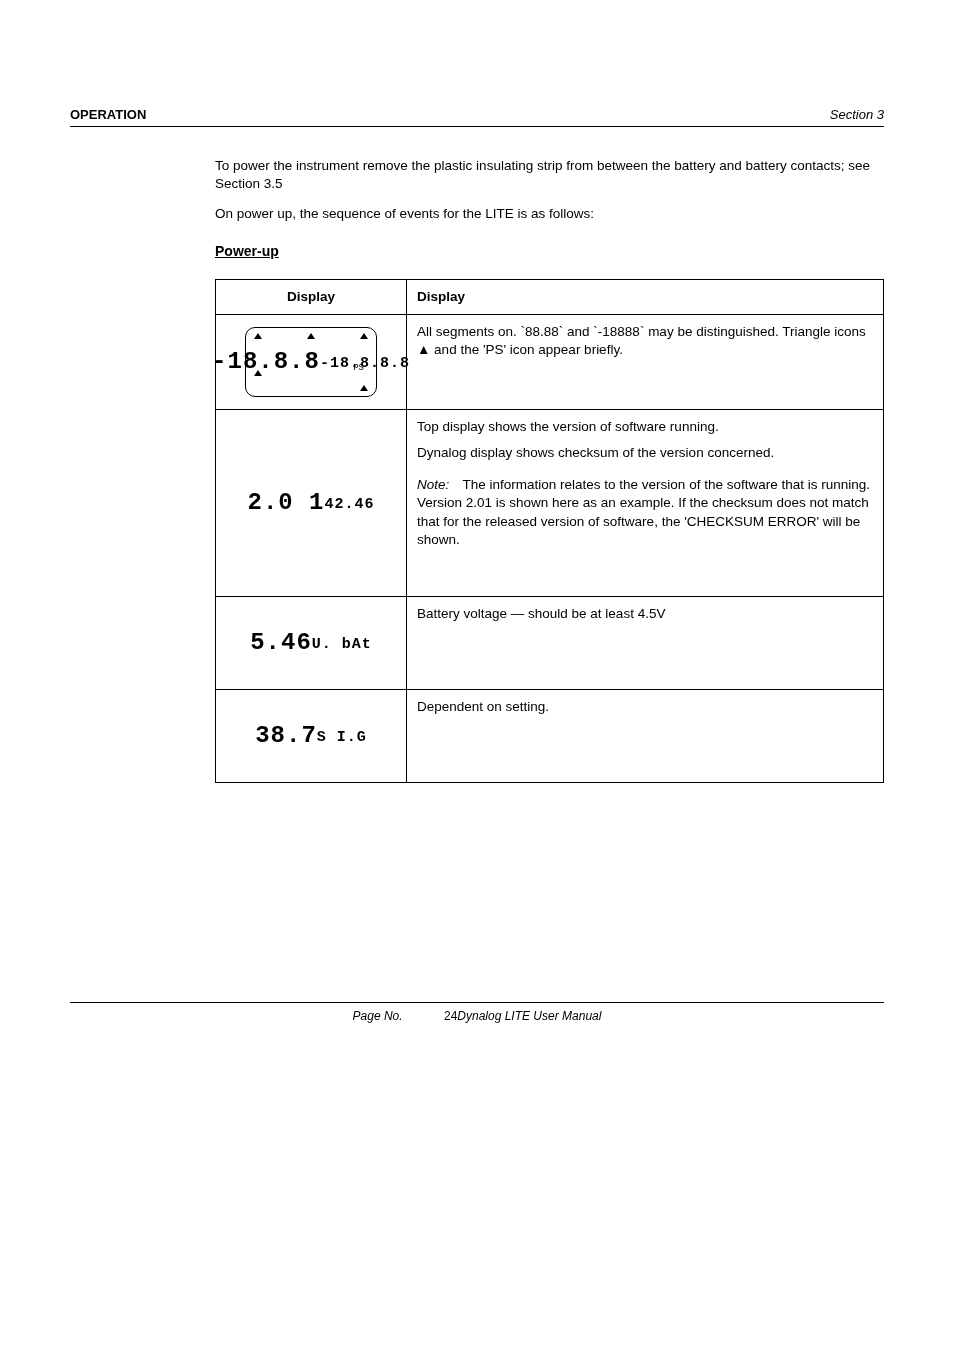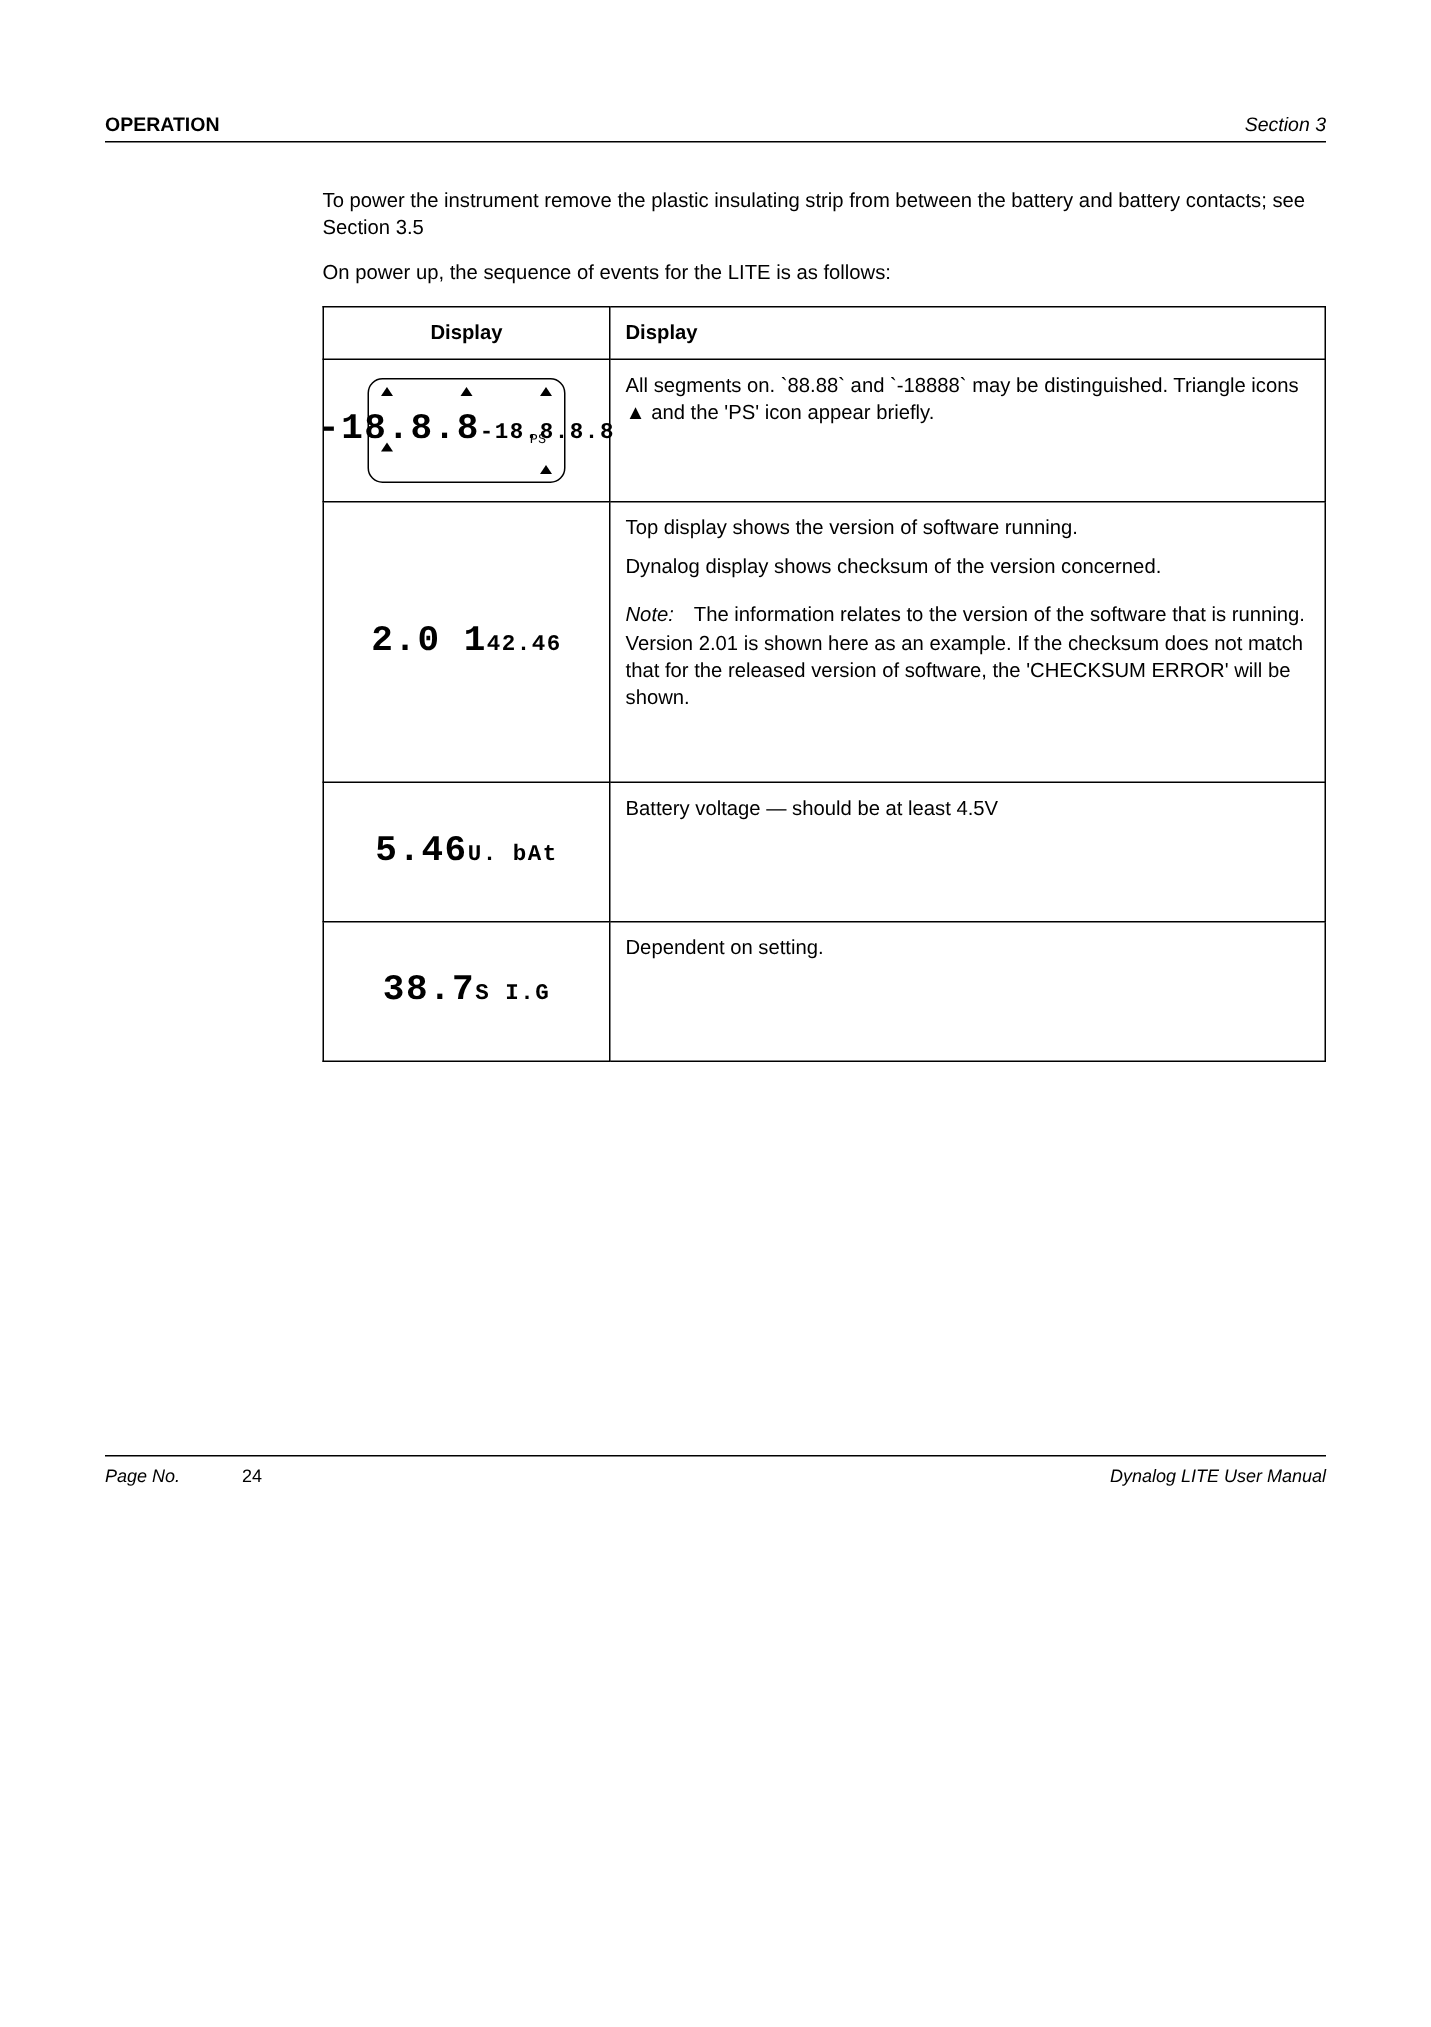--- a/index.html
+++ b/index.html
@@ -9,20 +9,21 @@
     font-family: Arial, Helvetica, sans-serif;
     background: #fff;
     color: #000;
   }
   .page {
     width: 954px;
     height: 1039px;
     position: relative;
     box-sizing: border-box;
     padding: 60px 70px 40px 70px;
+    margin-top: 32px;
   }
   .header-area {
     height: 30px;
     border-bottom: 1px solid #000;
     display: flex;
     justify-content: space-between;
     align-items: flex-end;
     padding-bottom: 4px;
     font-size: 13px;
   }
@@ -113,21 +114,21 @@
   .tri-ml { top: 42px; left: 8px; }
   .tri-br { bottom: 5px; right: 8px; }
   .small-glyph { font-size: 9px; position:absolute; right:12px; bottom:22px;}
   .footer-area {
     position: absolute;
     left: 70px; right: 70px;
     bottom: 48px;
     border-top: 1px solid #000;
     padding-top: 6px;
     display: flex;
-    justify-content: space-between;
+    justify-content: center;
     font-size: 12px;
   }
   .footer-right { font-style: italic; }
   .page-num-label { margin-right: 38px; font-style: italic;}
   .page-num-val { font-weight: normal; }
 </style>
 </head>
 <body>
 
 <div class="page">
@@ -138,20 +139,21 @@
   </div>
 
   <div class="content">
     <div class="left-col"></div>
     <div class="right-col">
 
 
       <p>To power the instrument remove the plastic insulating strip from between the battery and battery contacts; see Section 3.5</p>
       <p>On power up, the sequence of events for the LITE is as follows:</p>
 
+      <div class="subhead">Power-up</div>
 
       <table class="display-tbl">
         <thead>
           <tr>
             <th>Display</th>
             <th>Display</th>
           </tr>
         </thead>
         <tbody>
 

